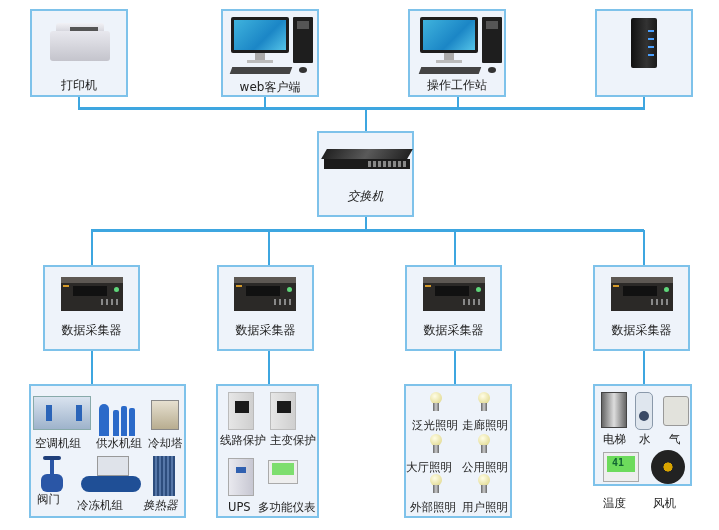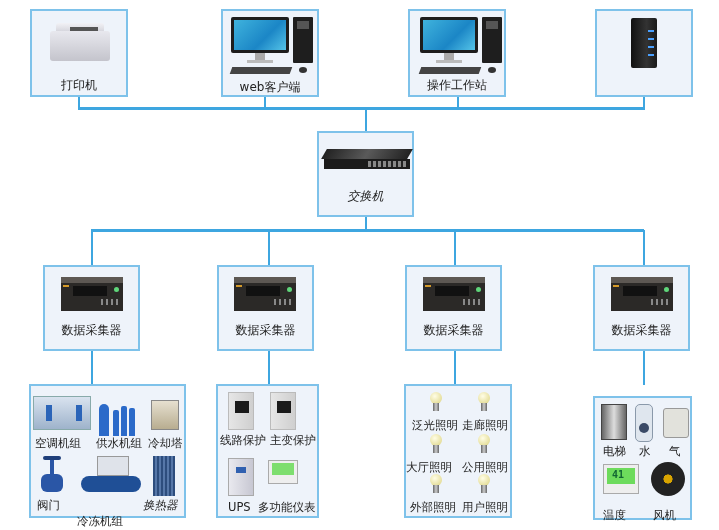--- a/index.html
+++ b/index.html
@@ -215,22 +215,22 @@
   <div class="eq valve" style="left:10px; top:70px;">
     <div class="wheel"></div>
       <div class="stem"></div>
       <div class="bodyv"></div>
   </div>
   <div class="eq chiller" style="left:50px; top:70px;">
     <div class="cab"></div>
       <div class="pipe"></div>
   </div>
   <div class="eq hx" style="left:122px; top:70px;"></div>
-  <div class="small" style="left:6px; top:112px;text-align:right;">阀门</div>
-  <div class="small" style="left:46px; top:128px;text-align:right;">冷冻机组</div>
+  <div class="small" style="left:6px; top:106px;text-align:right;">阀门</div>
+  <div class="small" style="left:46px; top:112px;text-align:right;">冷冻机组</div>
   <div class="small" style="left:112px; top:112px;font-style:italic;">换热器</div>
 </div>
 
 <div class="box" style="left:216px; top:384px; width:103px; height:134px;">
   <div class="eq relay" style="left:10px; top:6px;"></div>
   <div class="eq relay" style="left:52px; top:6px;"></div>
   <div class="small" style="left:2px; top:47px;">线路保护</div>
   <div class="small" style="left:52px; top:47px;">主变保护</div>
   <div class="eq ups" style="left:10px; top:72px;"></div>
   <div class="eq meter" style="left:50px; top:74px;"></div>
@@ -264,21 +264,21 @@
       <div class="base"></div>
     </div>
   <div class="eq bulb" style="left:72px; top:88px;">
       <div class="glass"></div>
       <div class="base"></div>
     </div>
   <div class="small" style="left:4px; top:114px;">外部照明</div>
   <div class="small" style="left:56px; top:114px;">用户照明</div>
 </div>
 
-<div class="box" style="left:593px; top:384px; width:99px; height:124px;margin-top:12px;">
+<div class="box" style="left:593px; top:384px; width:99px; height:102px;">
   <div class="eq elevator" style="left:6px; top:6px;"></div>
   <div class="eq watermeter" style="left:40px; top:6px;"></div>
   <div class="eq gasmeter" style="left:68px; top:10px;"></div>
   <div class="small" style="left:8px; top:46px;">电梯</div>
   <div class="small" style="left:44px; top:46px;">水</div>
   <div class="small" style="left:74px; top:46px;">气</div>
   <div class="eq thermo" style="left:8px; top:66px;">
     <span style="position:absolute; left:8px; top:4px; font-size:10px; font-weight:bold; color:#163; font-family:'DejaVu Sans Mono', monospace;">41</span>
   </div>
   <div class="eq fan" style="left:56px; top:64px;"></div>

